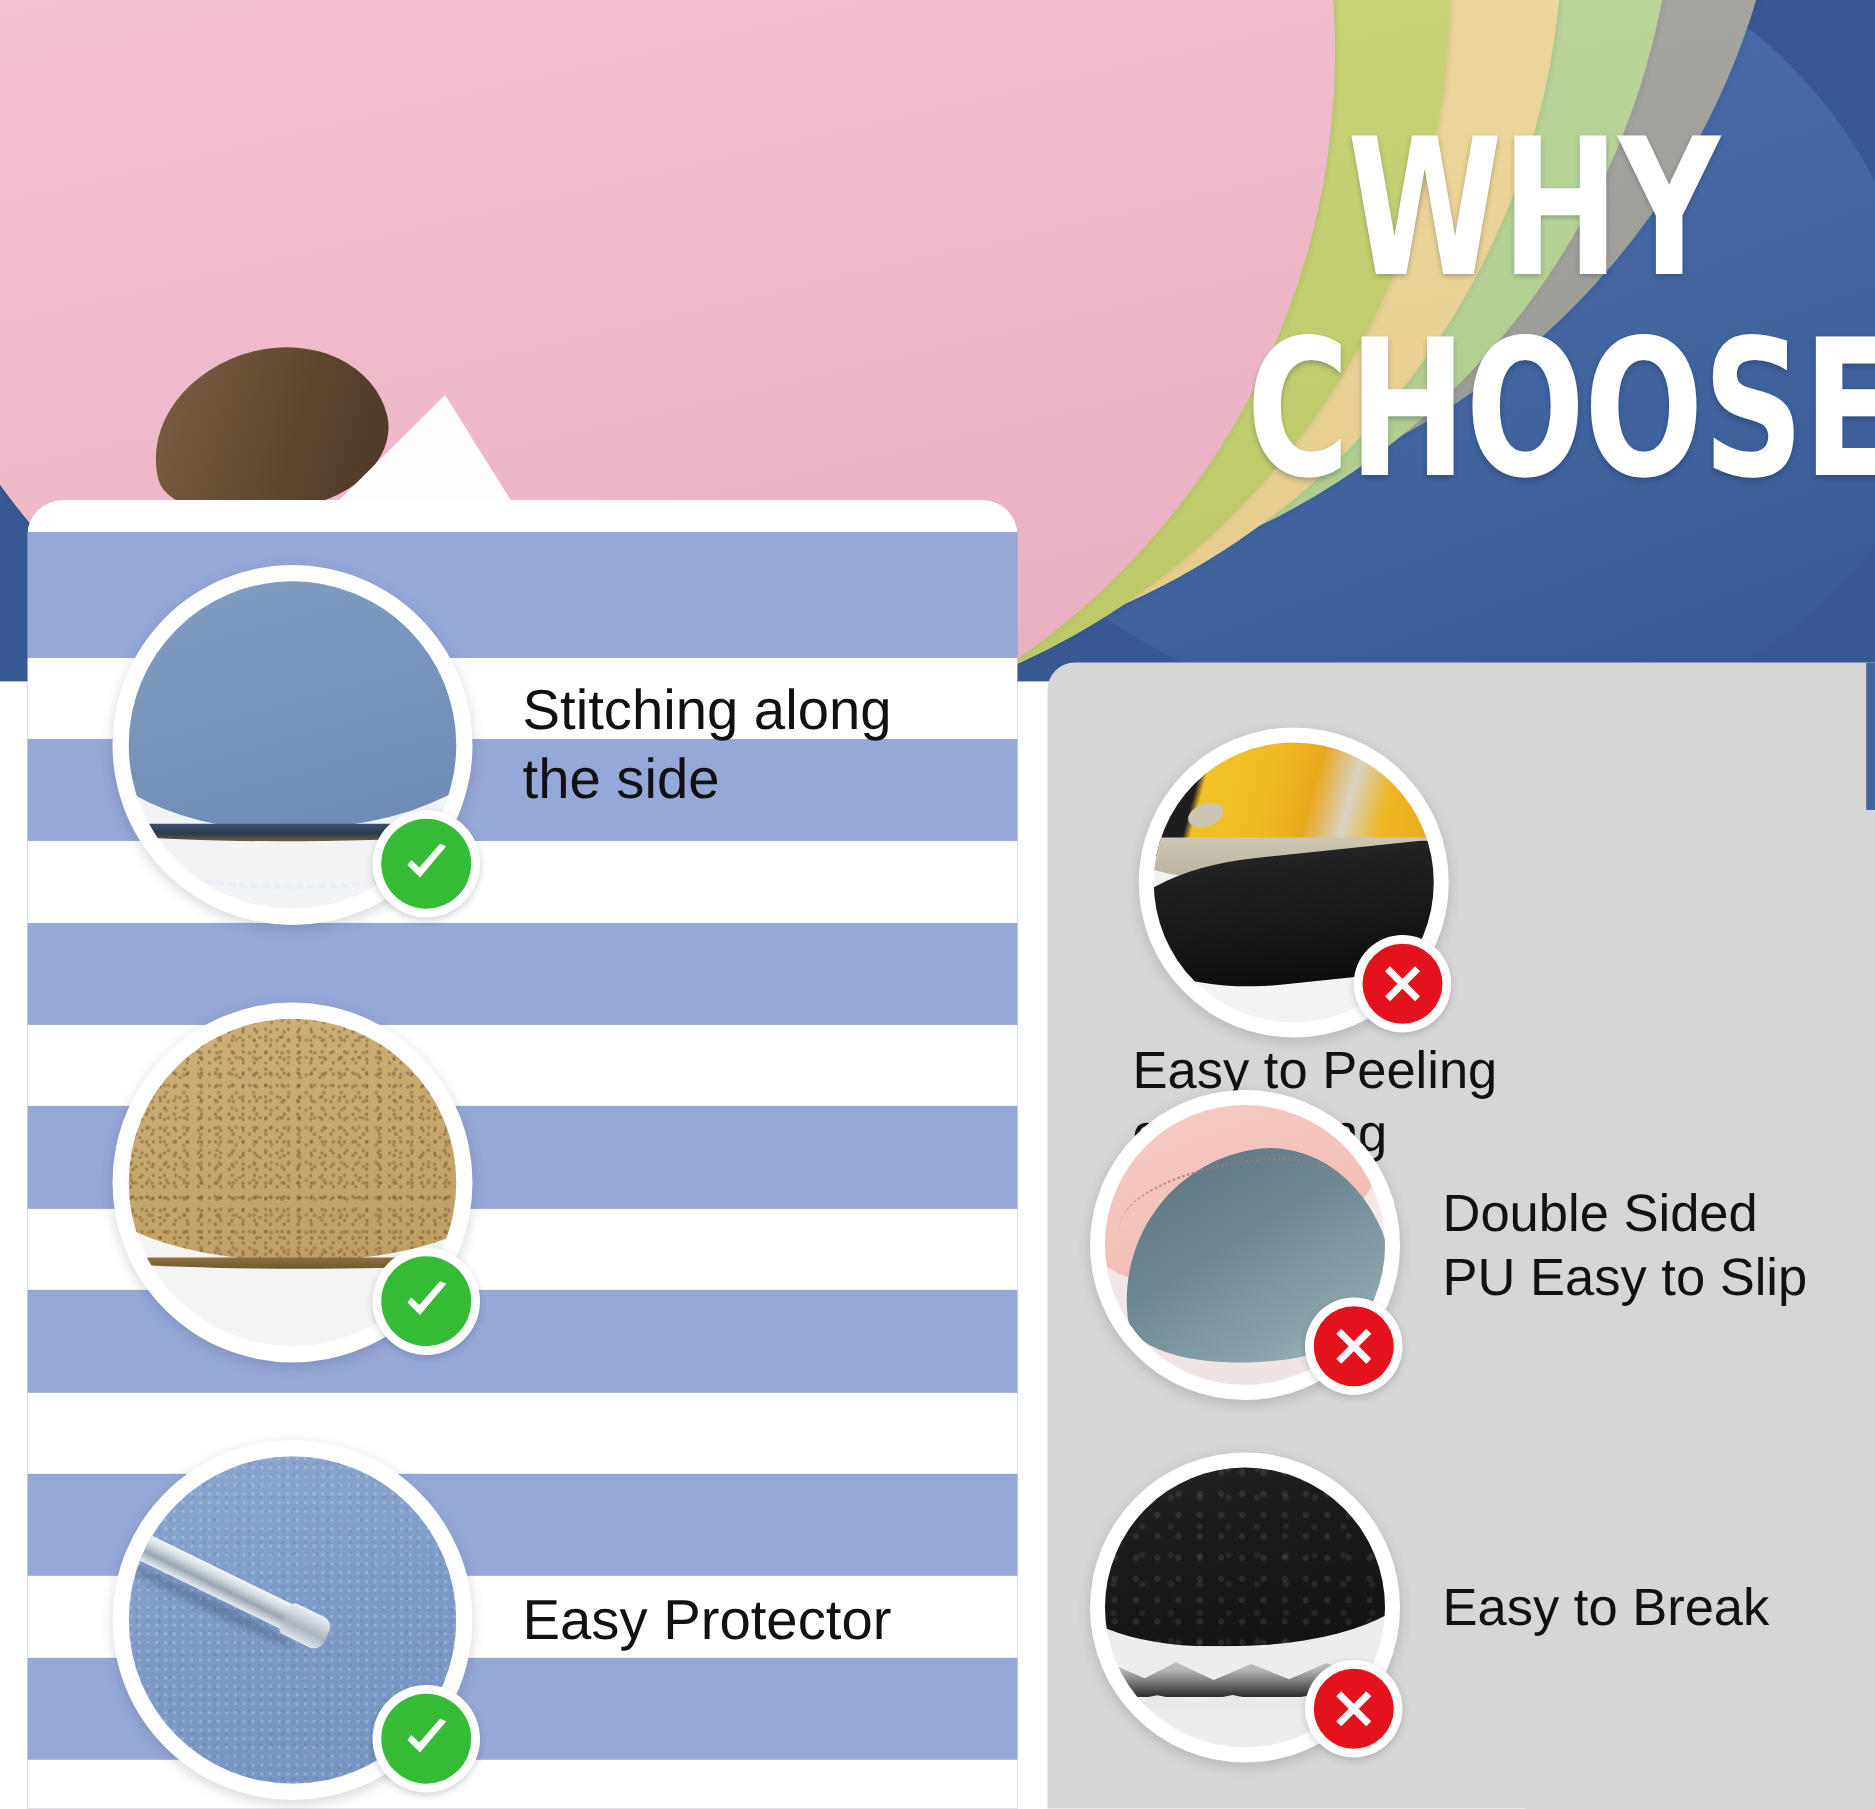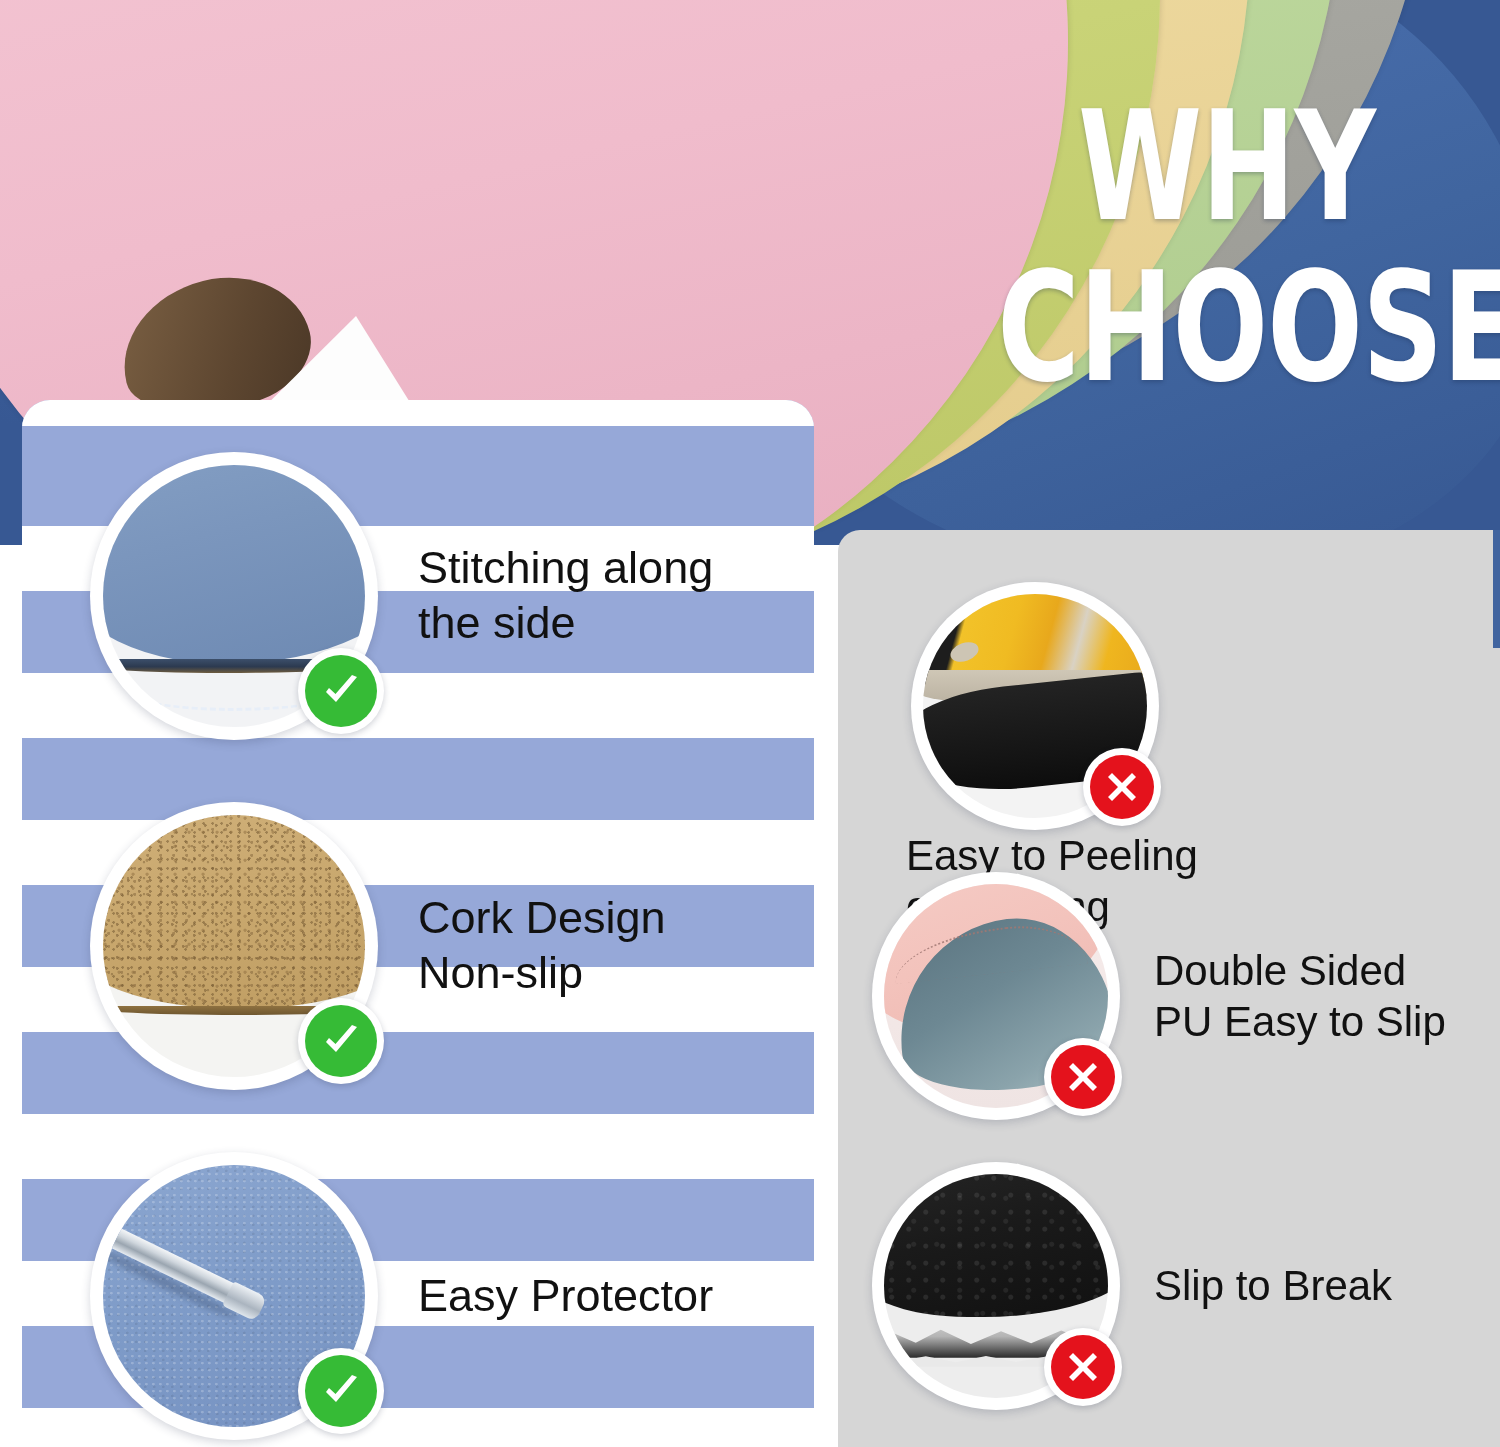--- a/index.html
+++ b/index.html
@@ -389,22 +389,20 @@
       </div>
     </div>
     <div class="badge badge-check">
       <div class="disc">
         <svg width="50" height="50" viewBox="0 0 50 50">
           <path d="M10 26 L20 36 L41 11 L36 9 L19.5 28 L13 22 Z" fill="#ffffff"></path>
         </svg>
       </div>
     </div>
   </div>
-  <div class="flabel flabel-pros">Cork Design
-Non-slip</div>
 </div>
 
 <div class="row" id="row-p3">
   <div class="thumb thumb-pros">
     <div class="inner">
       <div class="ph ph-protect">
         <div class="grain"></div>
         <div class="tool">
           <div class="shadow"></div>
           <div class="shaft"></div>
@@ -476,14 +474,14 @@
       </div>
     </div>
     <div class="badge badge-cross">
       <div class="disc">
         <svg width="42" height="42" viewBox="0 0 42 42">
           <path d="M11 7 L21 17 L31 7 L35 11 L25 21 L35 31 L31 35 L21 25 L11 35 L7 31 L17 21 L7 11 Z" fill="#ffffff"></path>
         </svg>
       </div>
     </div>
   </div>
-  <div class="flabel flabel-cons">Slip to Break</div>
+  <div class="flabel flabel-cons">Easy to Break</div>
 </div>
 
 </body></html>

